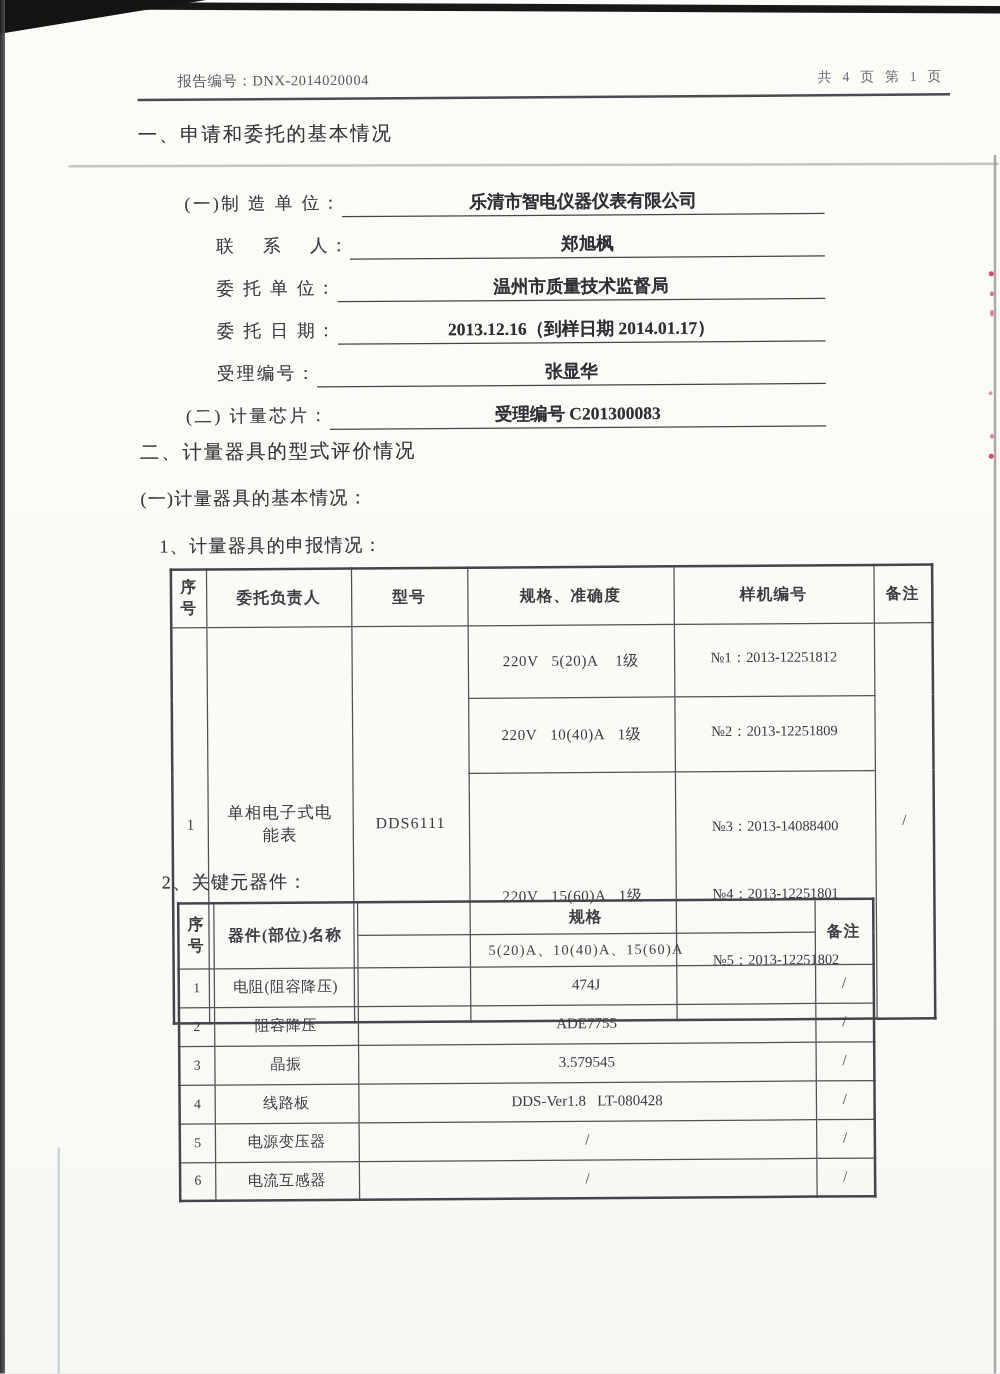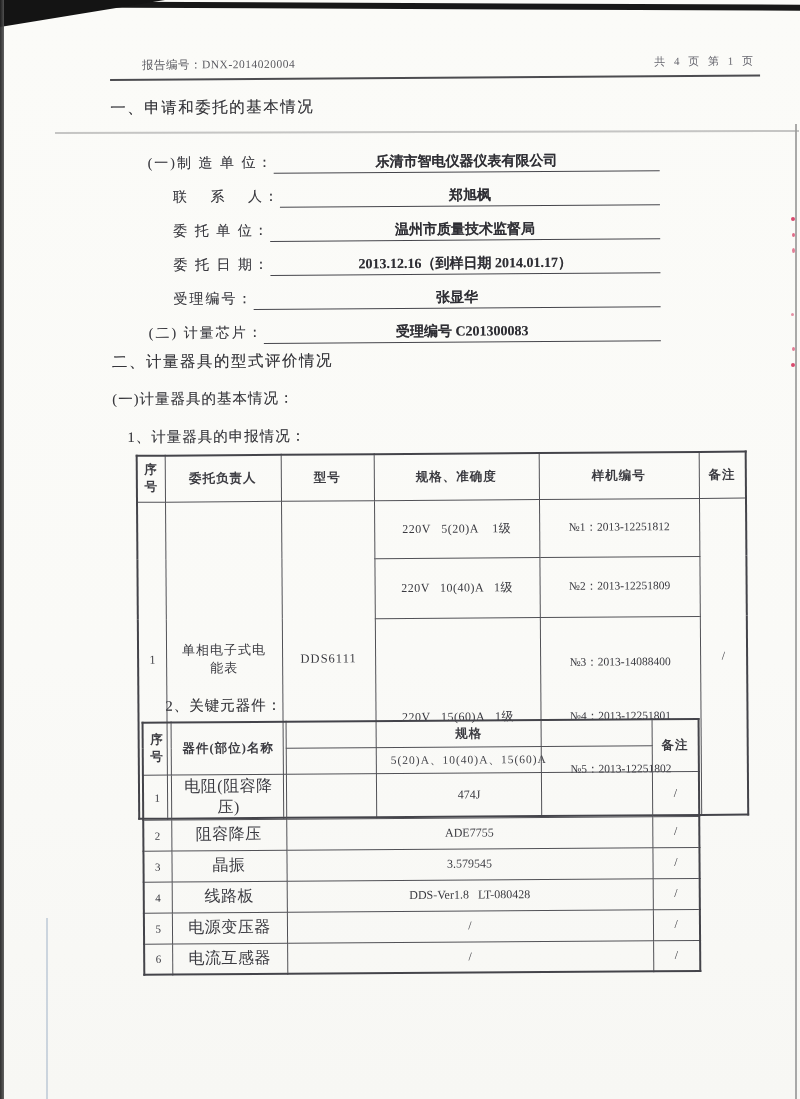--- a/index.html
+++ b/index.html
@@ -41,21 +41,21 @@
   .t2{border:2px solid #44444a;}
   th{font-size:12.5px;font-weight:700;color:#3c3c42;letter-spacing:1px;}
   .cell-sm{font-size:12px;color:#3e3e44;}
   .spec-cell{white-space:pre;font-size:12px;color:#3a3a40;letter-spacing:.5px;}
   .sample-cell{font-size:11.5px;color:#3a3a40;white-space:pre;line-height:1.55;text-align:center;}
   .name-cell{font-size:13px;color:#3a3a40;padding:0 14px;letter-spacing:1px;}
   .model-cell{font-size:12.5px;color:#3a3a40;letter-spacing:1px;}
   .remark-cell{font-size:12px;color:#3a3a40;}
   .t2 td{font-size:12px;color:#3a3a40;}
   .t2 .no-cell{font-size:11px;}
-  .t2 .name-cell2{font-size:16px;letter-spacing:.5px;margin-left:16px;}
+  .t2 .name-cell2{font-size:12px;letter-spacing:.5px;margin-left:16px;}
   .t2 .hdr-sub{font-size:11.5px;font-weight:400;letter-spacing:1px;color:#45454b;}
 </style>
 </head>
 <body>
 
 <div class="scan">
 
 
   <div class="edge-top"></div>
   <div class="edge-wedge"></div>
@@ -144,21 +144,21 @@
         <td class="spec-cell">220V   15(60)A   1级</td>
         <td class="sample-cell">
           <div>№3：2013-14088400</div>
           <div>№4：2013-12251801</div>
           <div>№5：2013-12251802</div>
         </td>
       </tr>
     </tbody>
       </table>
 
-    <div class="sub" style="left:128px;top:695px;margin-left:36px;">2、关键元器件：</div>
+    <div class="sub" style="left:128px;top:695px;">2、关键元器件：</div>
 
     <table class="t2">
       <colgroup>
         <col style="width:28px;">
           <col style="width:115px;">
           <col style="width:366px;">
           <col style="width:47px;">
       </colgroup>
       <tbody>
           <tr style="height:26px;">

